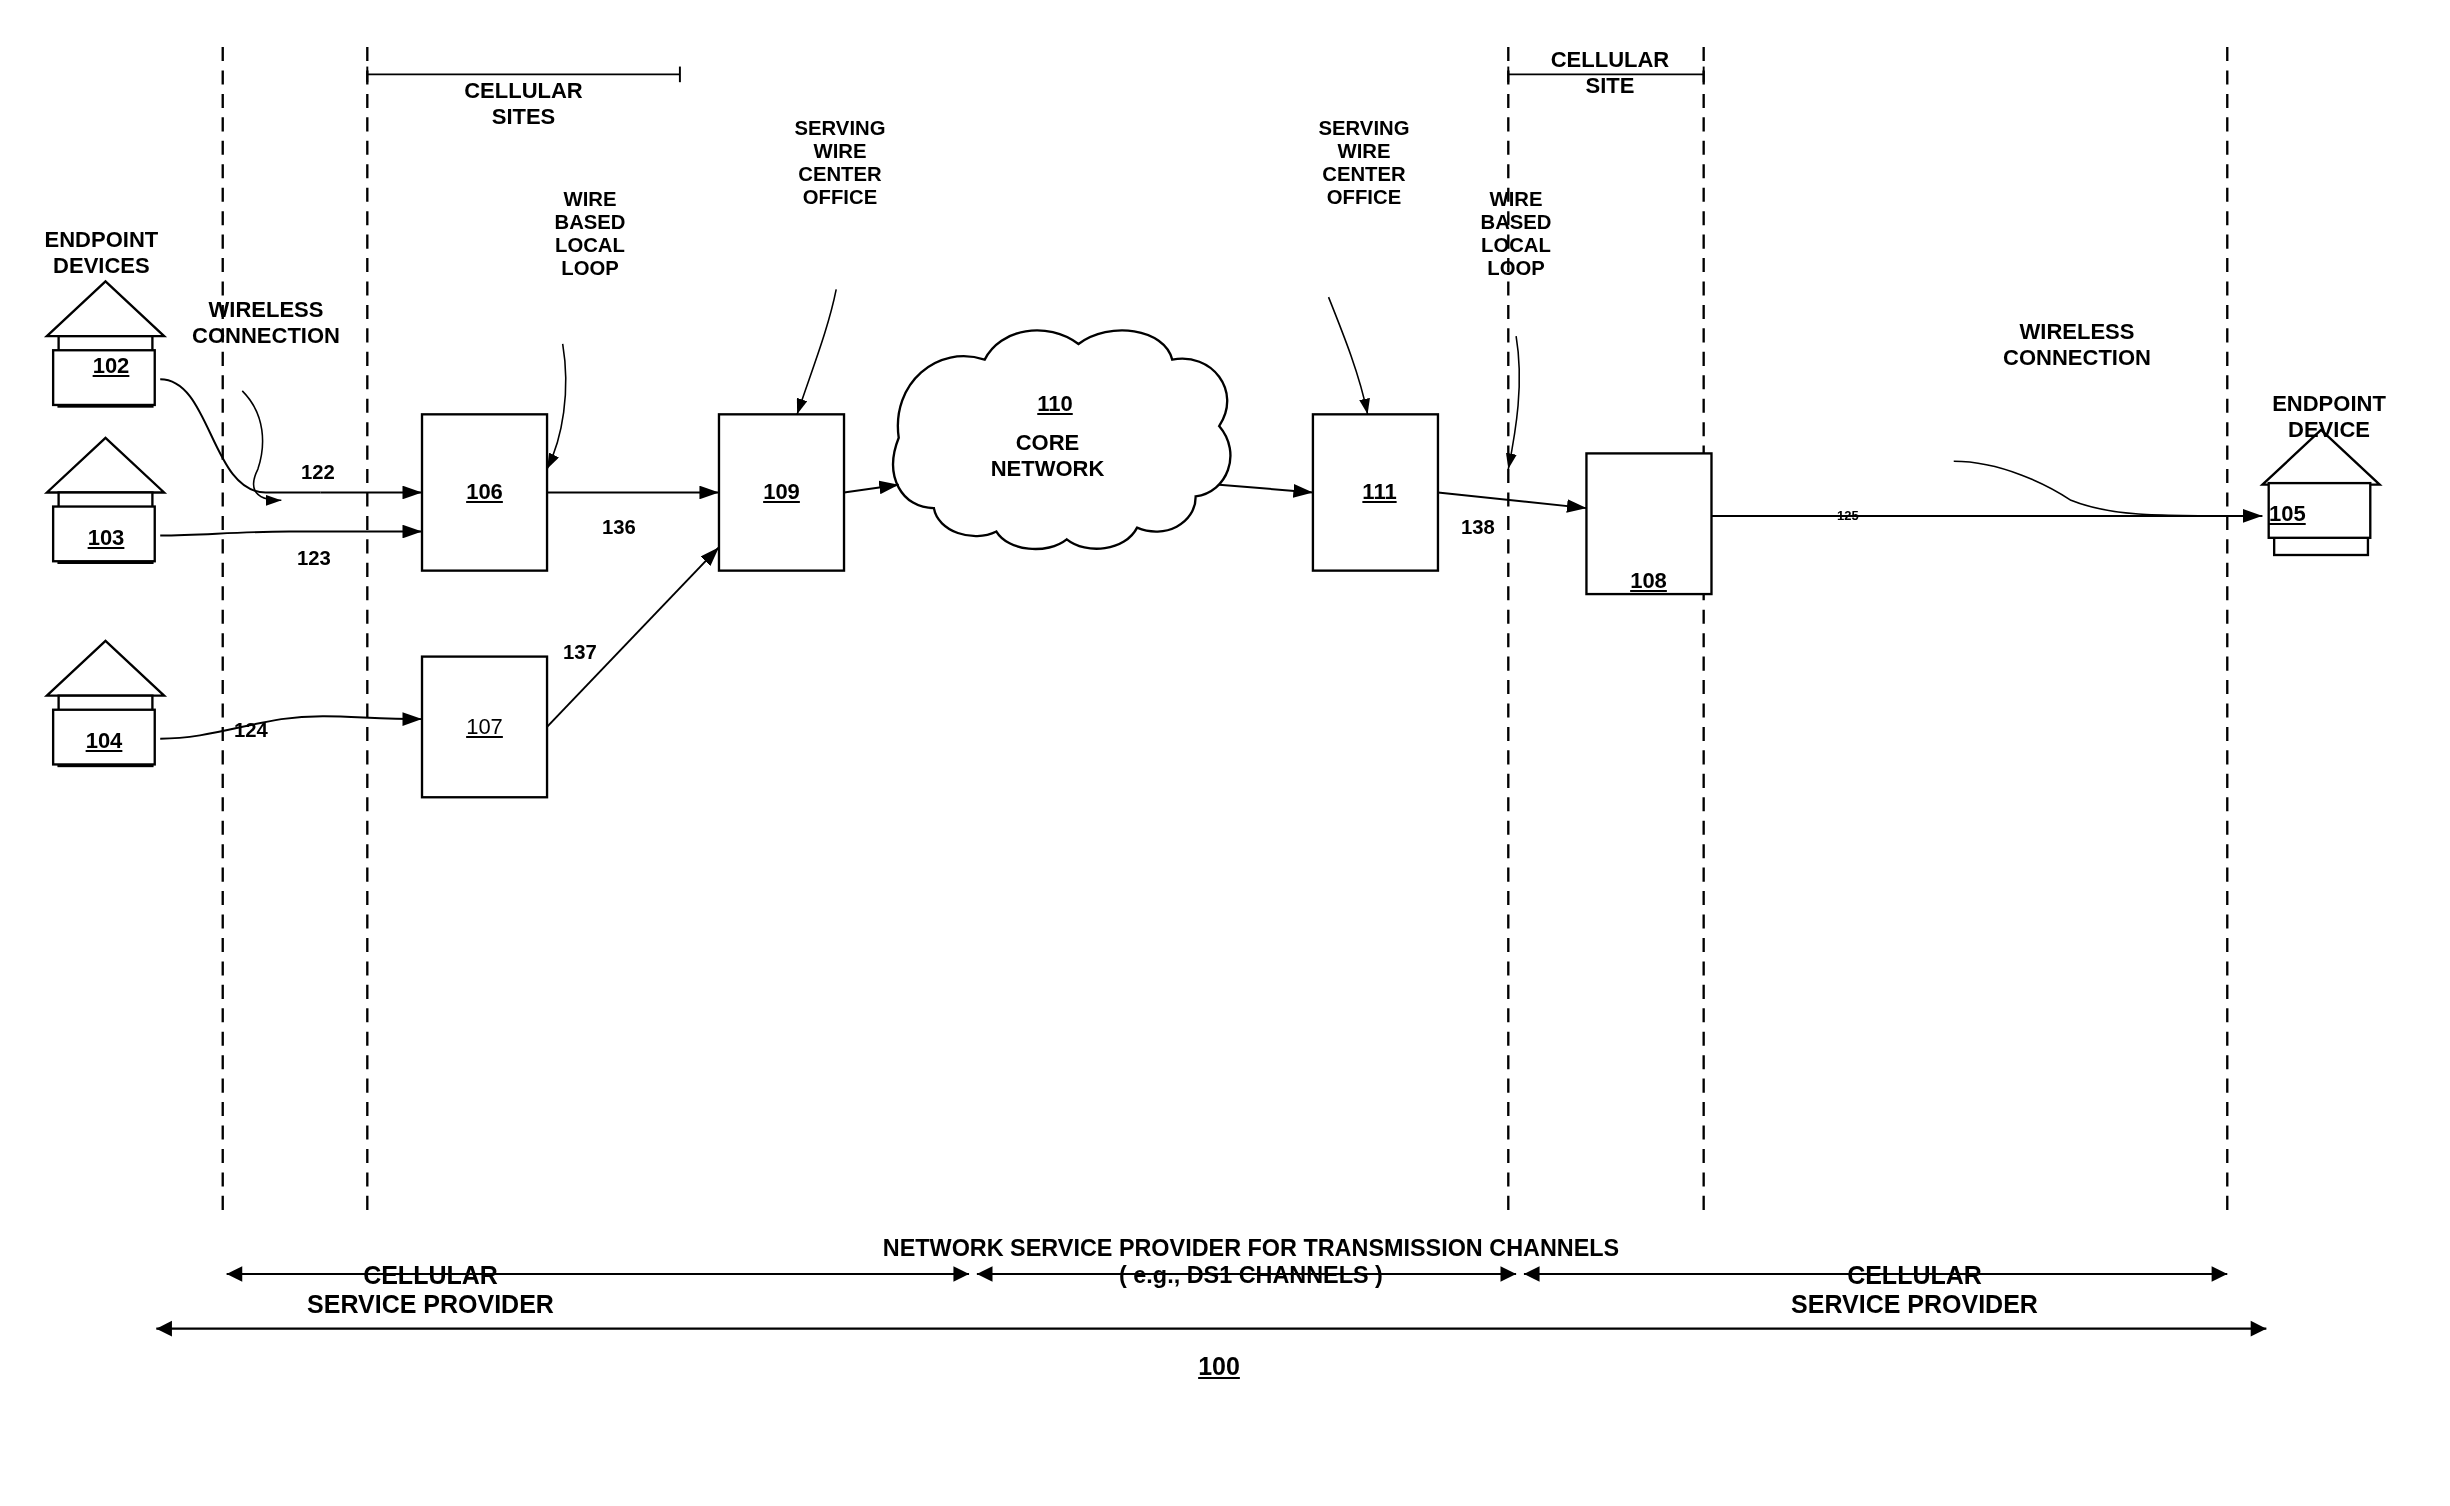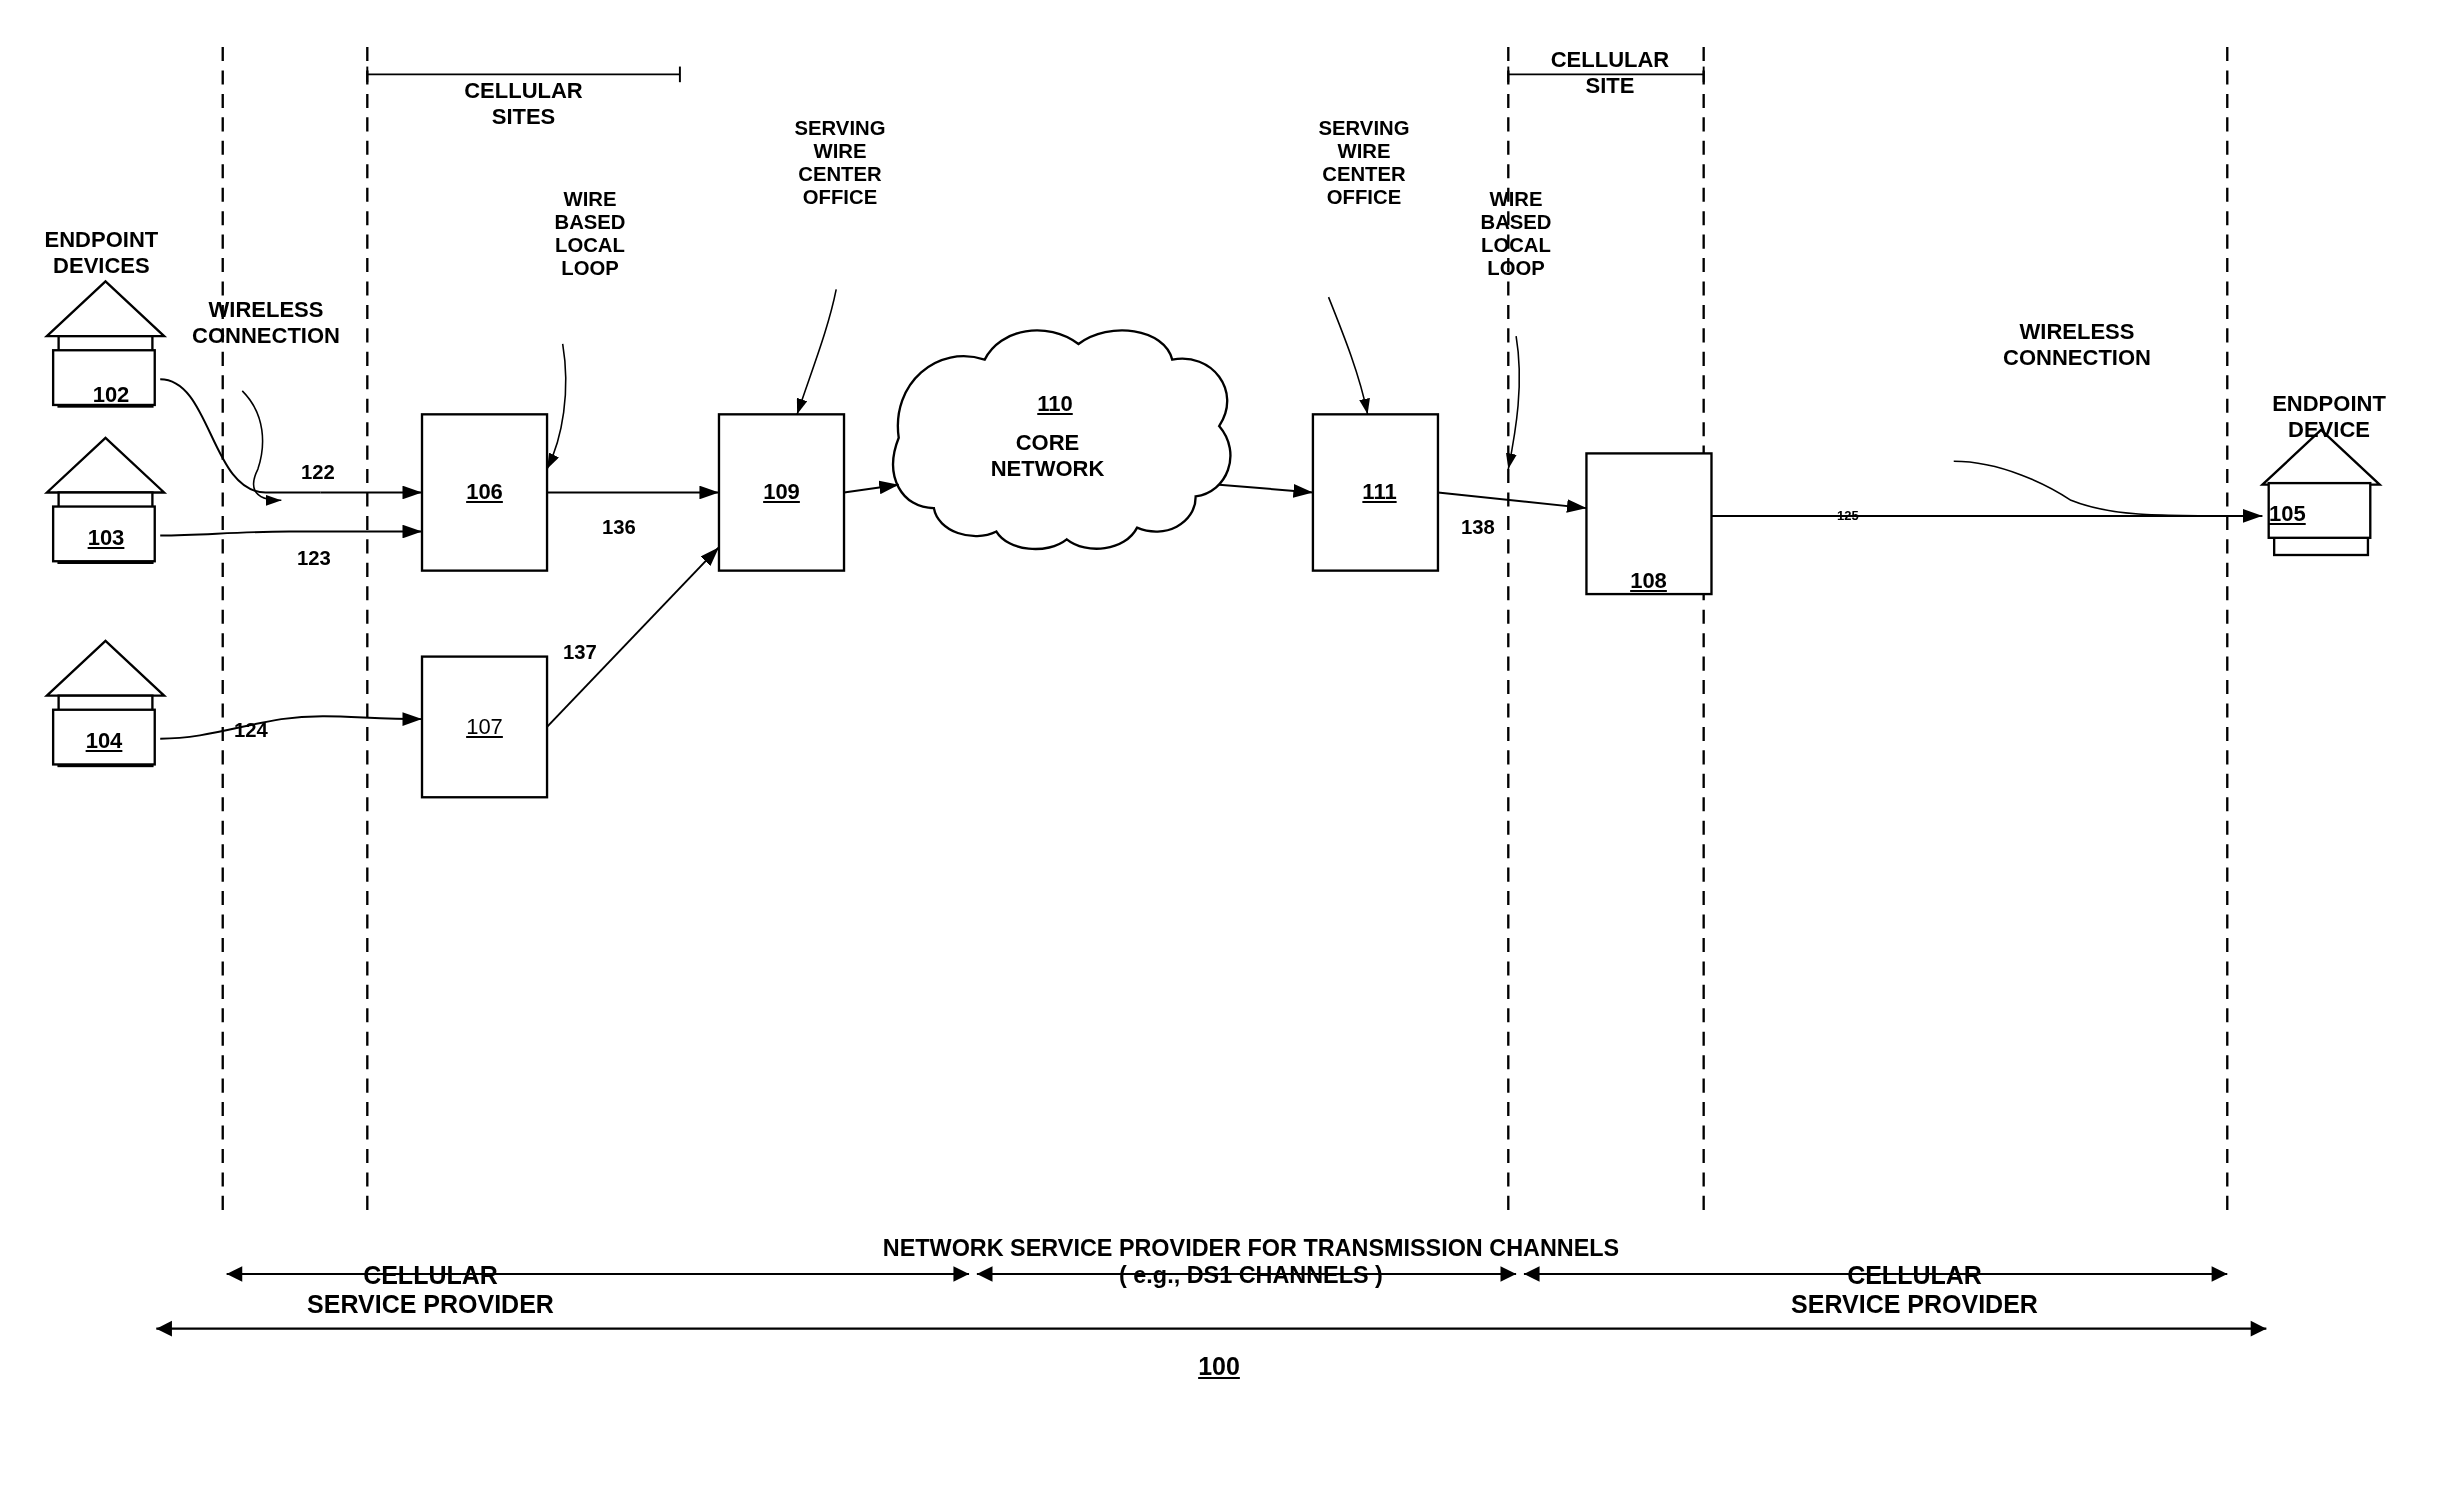--- a/index.html
+++ b/index.html
@@ -171,21 +171,21 @@
   <div style="position:absolute;top:188px;left:1438px;font-size:20.3px;font-weight:bold;text-align:center;width:156px;">WIRE<br>BASED<br>LOCAL<br>LOOP</div>
 
   <div style="position:absolute;top:117px;left:750px;font-size:20.3px;font-weight:bold;text-align:center;width:180px;">SERVING<br>WIRE<br>CENTER<br>OFFICE</div>
 
   <div style="position:absolute;top:117px;left:1274px;font-size:20.3px;font-weight:bold;text-align:center;width:180px;">SERVING<br>WIRE<br>CENTER<br>OFFICE</div>
 
   <div style="position:absolute;top:430px;left:938px;font-size:22px;font-weight:bold;text-align:center;width:219px;">CORE<br>NETWORK</div>
 
   <div style="position:absolute;top:391px;left:1016px;font-size:22px;font-weight:bold;text-align:center;width:78px;"><span style="text-decoration:underline;">110</span></div>
 
-  <div style="position:absolute;top:353px;left:53px;width:116px;height:55px;display:flex;align-items:flex-end;justify-content:center;font-size:22px;font-weight:bold;">
+  <div style="position:absolute;top:353px;left:53px;width:116px;height:55px;display:flex;align-items:flex-start;justify-content:center;font-size:22px;font-weight:bold;">
       <span style="text-decoration:underline;">102</span>
     </div>
 
   <div style="position:absolute;top:510px;left:53px;width:106px;height:55px;display:flex;align-items:center;justify-content:center;font-size:22px;font-weight:bold;">
       <span style="text-decoration:underline;">103</span>
     </div>
 
   <div style="position:absolute;top:713px;left:53px;width:102px;height:55px;display:flex;align-items:center;justify-content:center;font-size:22px;font-weight:bold;">
       <span style="text-decoration:underline;">104</span>
     </div>

